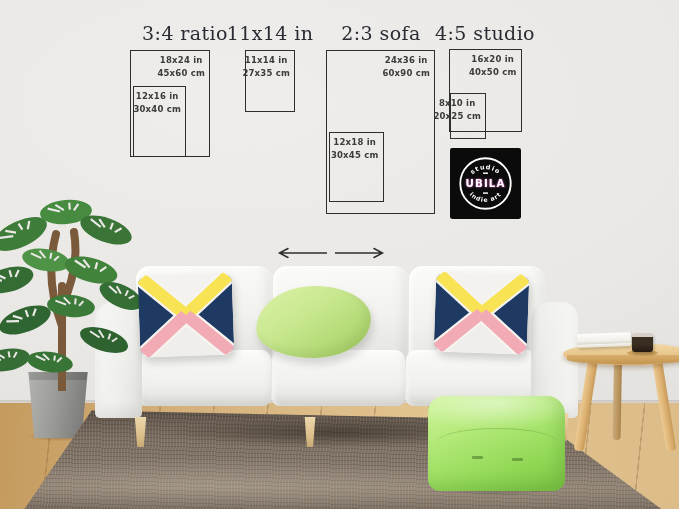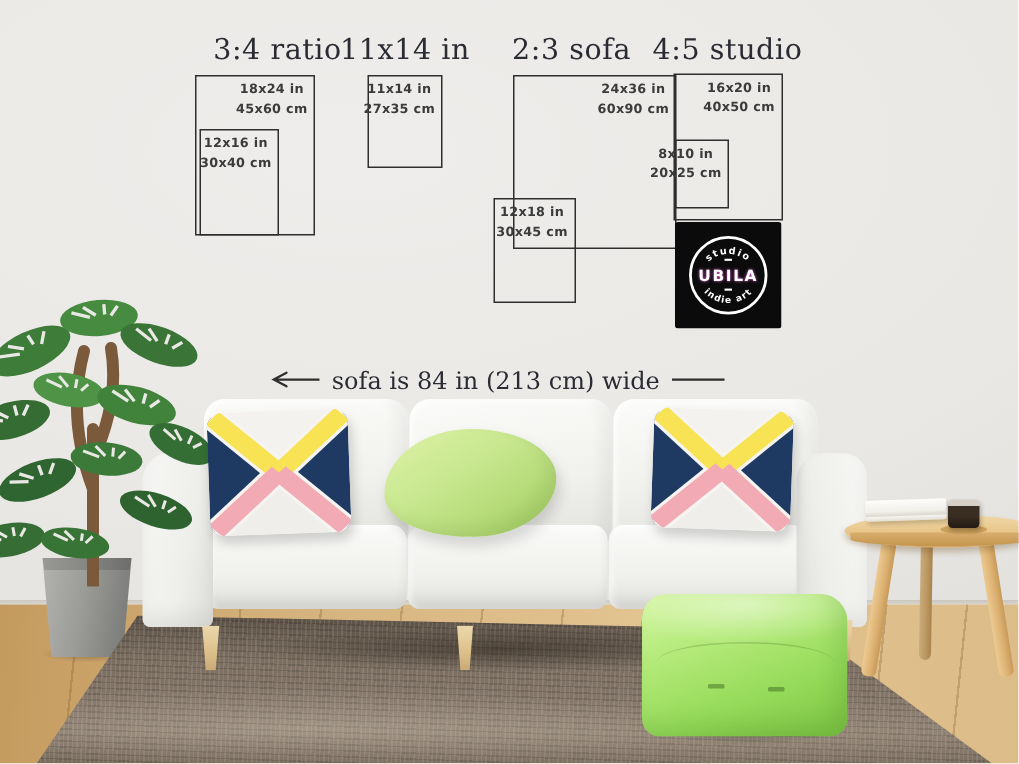--- a/index.html
+++ b/index.html
@@ -133,35 +133,35 @@
 
     <div class="ratio-title" style="left:218px;top:22px;width:104px">11x14 in</div>
     <div class="frame-rect" style="left:245px;top:50px;width:50px;height:62px">
       <div class="frame-label">
         <span>11x14 in</span>
         <span>27x35 cm</span>
       </div>
     </div>
 
     <div class="ratio-title" style="left:329px;top:22px;width:104px">2:3 sofa</div>
-    <div class="frame-rect" style="left:342px;top:50px;width:109px;height:116px">
+    <div class="frame-rect" style="left:326px;top:50px;width:109px;height:164px">
       <div class="frame-label">
         <span>24x36 in</span>
         <span>60x90 cm</span>
       </div>
     </div>
     <div class="frame-rect" style="left:328.5px;top:132px;width:55px;height:70px">
       <div class="frame-label">
         <span>12x18 in</span>
         <span>30x45 cm</span>
       </div>
     </div>
 
     <div class="ratio-title" style="left:433px;top:22px;width:104px">4:5 studio</div>
-    <div class="frame-rect" style="left:448.5px;top:49px;width:73px;height:98px">
+    <div class="frame-rect" style="left:448.5px;top:49px;width:73px;height:83px">
       <div class="frame-label">
         <span>16x20 in</span>
         <span>40x50 cm</span>
       </div>
     </div>
     <div class="frame-rect" style="left:450px;top:93px;width:36px;height:46px">
       <div class="frame-label">
         <span>8x10 in</span>
         <span>20x25 cm</span>
       </div>
@@ -189,21 +189,20 @@
       <text font-family="DejaVu Sans, sans-serif" font-size="8.5" font-weight="bold" letter-spacing="1.2" fill="#ffffff">
         <textPath href="#arcBot" startOffset="50%" text-anchor="middle">indie art</textPath>
       </text>
     </svg>
   </div>
 
   <div class="abs annotation">
     <svg width="52" height="14">
       <path d="M52 7 H5 M13 2.5 L4.5 7 L13 11.5" stroke="#2e2e2e" stroke-width="1.5" fill="none" stroke-linecap="round"></path>
     </svg>
-    <span class="annotation-text">sofa is 84 in (213 cm) wide</span>
     <svg width="52" height="14">
       <path d="M0 7 H47 M39 2.5 L47.5 7 L39 11.5" stroke="#2e2e2e" stroke-width="1.5" fill="none" stroke-linecap="round"></path>
     </svg>
   </div>
 
   <div class="abs wall-floor-line"></div>
   <div class="abs floor"></div>
 
   <div class="abs pot-shadow"></div>
   <div class="abs pot"></div>

